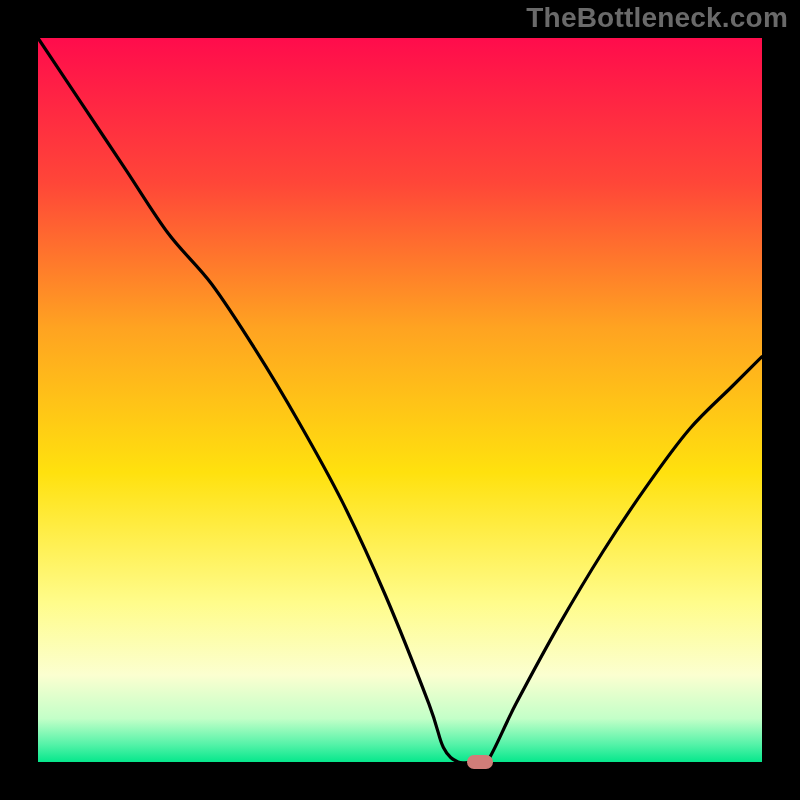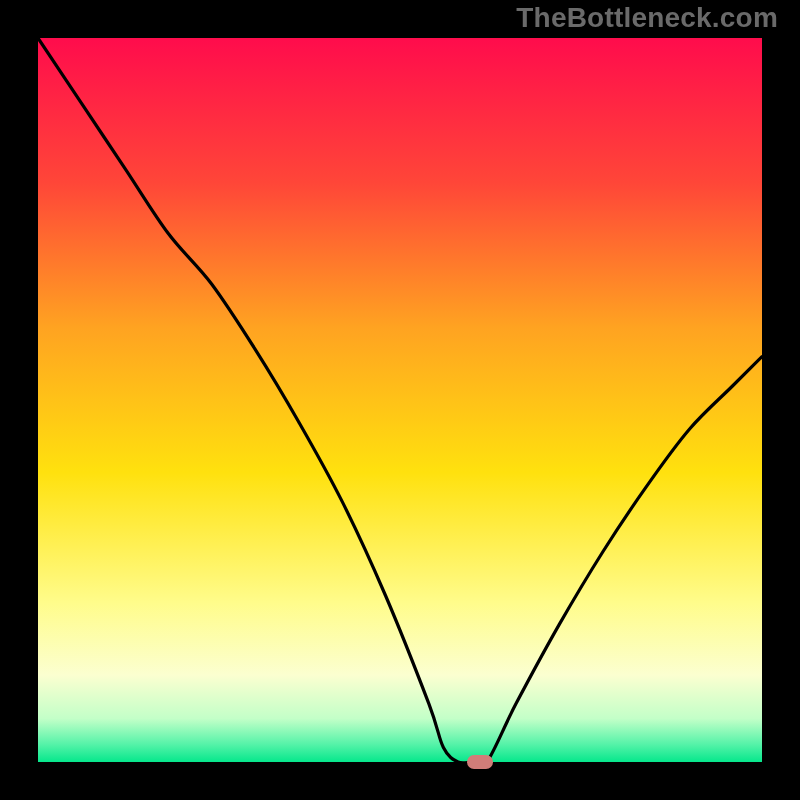--- a/index.html
+++ b/index.html
@@ -12,21 +12,21 @@
   }
   .frame {
     position: relative;
     width: 800px;
     height: 800px;
     background: #000;
   }
   .watermark {
     position: absolute;
     top: 2px;
-    right: 22px;
+    right: 12px;
     color: #6a6a6a;
     font-family: Arial, Helvetica, sans-serif;
     font-size: 28px;
     font-weight: 600;
     letter-spacing: 0.2px;
     user-select: none;
   }
   .plot {
     position: absolute;
     left: 38px;

